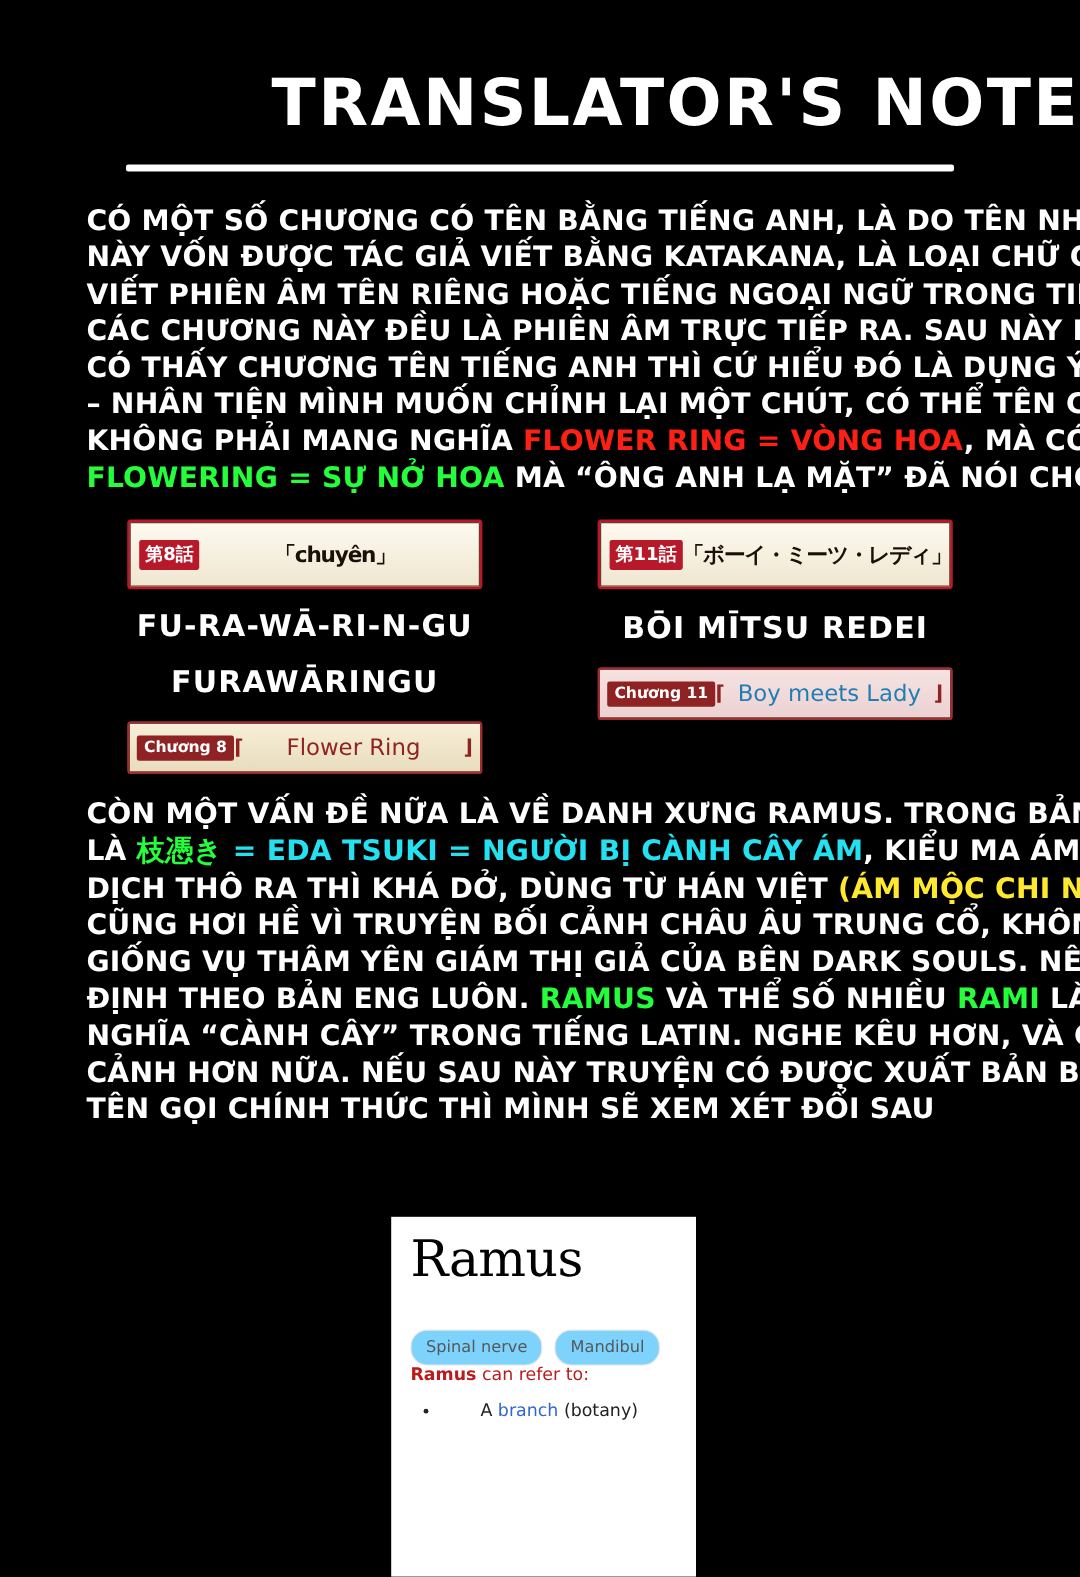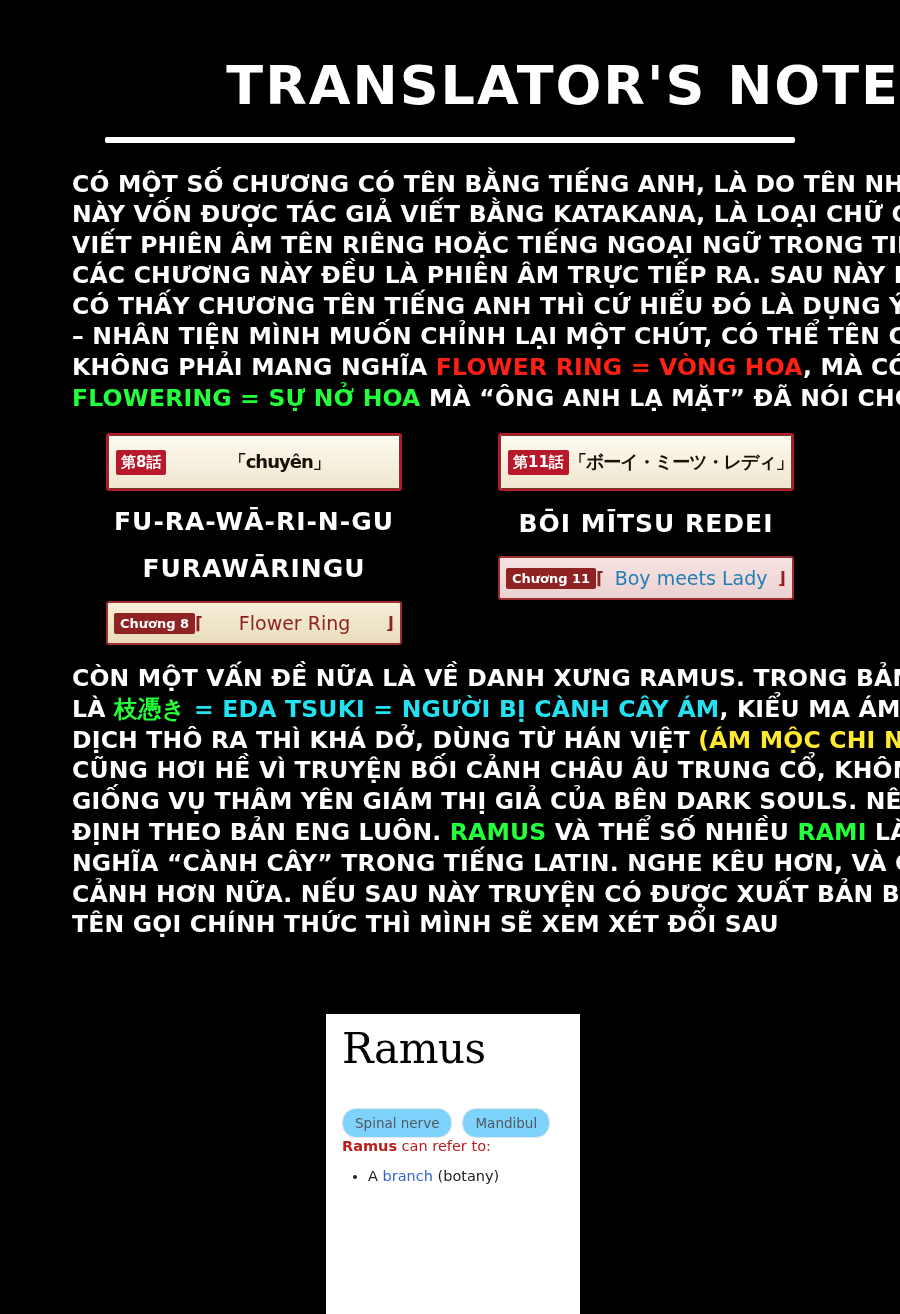--- a/index.html
+++ b/index.html
@@ -185,20 +185,21 @@
   }
   .wiki-lead {
     font-size: 14.5px;
     color: #b91c1c;
   }
   .wiki-lead b { font-weight: bold; }
   .wiki-list {
     margin: 14px 0 0 0;
     padding-left: 26px;
     font-size: 14.5px;
+    text-align: center;
   }
   .wiki-list li { margin-bottom: 4px; }
   .wlink { color: #3366cc; }
 </style>
 </head>
 <body>
 
 <div class="page">
 
   <div class="title">Translator's Note</div>

